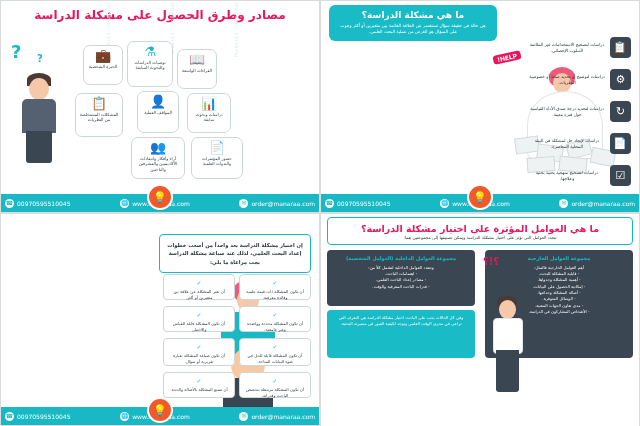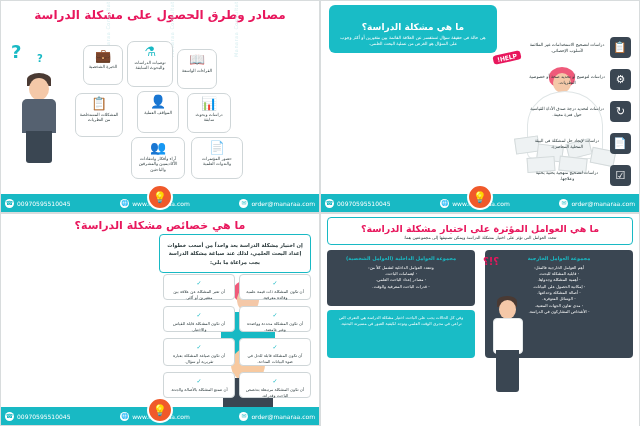--- a/index.html
+++ b/index.html
@@ -54,21 +54,21 @@
   .bubble .cap{font-size:4.2px;color:#2b3a3c;line-height:1.25;margin-top:2px;}
   .bubble .gi{font-size:13px;color:#18b9c4;line-height:1;}
 
   
   #p2{left:320px;top:0;width:320px;height:213px;background:#ffffff;border:1px solid #d8dcdd;}
   #p2 .speech{
     position:absolute;top:4px;left:8px;width:168px;
     background:#19bcc6;color:#fff;border-radius:6px;
     padding:5px 7px;box-sizing:border-box;
   }
-  #p2 .speech h3{margin:12px 0 3px;font-size:9px;color:#fff;text-align:center;}
+  #p2 .speech h3{margin:0 0 3px;font-size:9px;color:#fff;text-align:center;}
   #p2 .speech p{margin:0;font-size:4.4px;line-height:1.45;text-align:center;}
   .rowitem{
     position:absolute;display:flex;align-items:center;gap:4px;direction:rtl;
   }
   .rowitem .badge{
     width:21px;height:21px;border-radius:4px;background:#3a4652;
     display:flex;align-items:center;justify-content:center;color:#fff;font-size:11px;flex:none;
   }
   .rowitem .txt{font-size:4.3px;color:#2b3a3c;line-height:1.35;width:78px;text-align:center;}
 
@@ -248,21 +248,20 @@
       <span>www.manaraa.com</span>
     </div>
     <div class="seg">
       <span class="ico">✉</span>
       <span>order@manaraa.com</span>
     </div>
   </div>
 </div>
 
 <div class="panel" id="p3">
-  <div class="title-band hdr">ما هي خصائص مشكلة الدراسة؟</div>
   <div class="note">إن اختيار مشكلة الدراسة يعد واحداً من أصعب خطوات إعداد البحث العلمي، لذلك عند صياغة مشكلة الدراسة يجب مراعاة ما يلي:</div>
 
   <div class="person" style="left:176px;top:60px;width:120px;height:120px;">
     <div class="pinkhair" style="left:56px;top:6px;width:30px;height:22px;"></div>
     <div class="head" style="left:60px;top:14px;width:22px;height:24px;"></div>
     <div class="body" style="left:44px;top:38px;width:54px;height:46px;background:#18b9c4;border-radius:6px;"></div>
     <div class="head" style="left:54px;top:74px;width:34px;height:34px;background:#f7c9a0;"></div>
     <div class="body" style="left:46px;top:104px;width:50px;height:40px;background:#3a4652;border-radius:5px 5px 0 0;"></div>
   </div>
 

